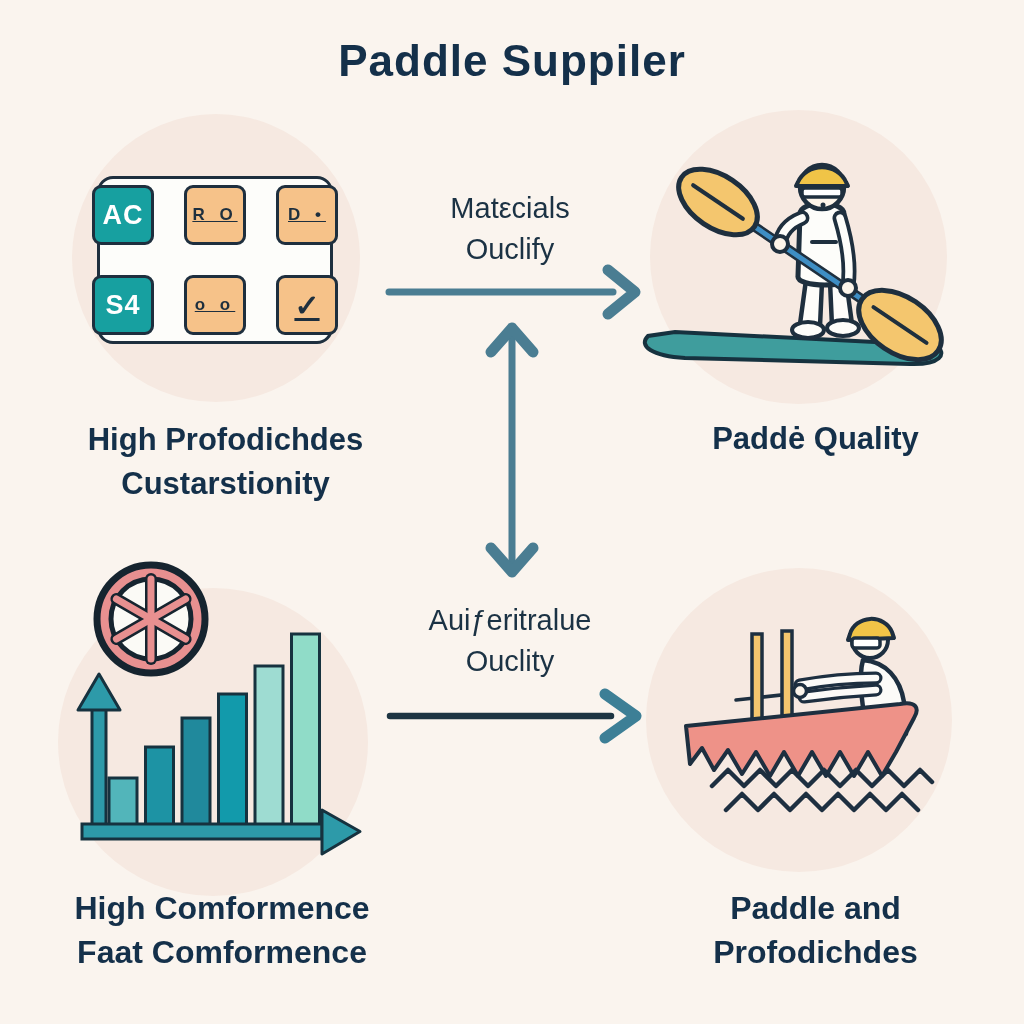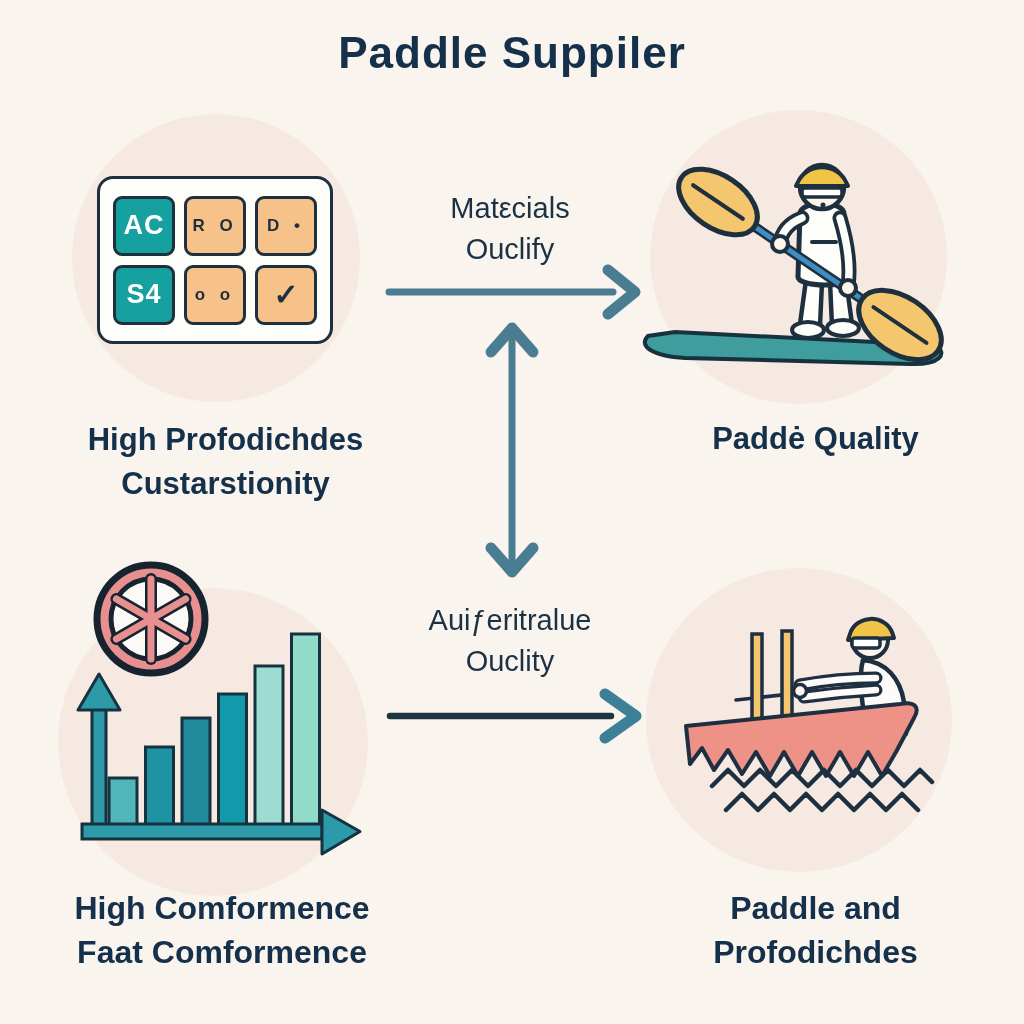--- a/index.html
+++ b/index.html
@@ -5,42 +5,42 @@
   html,body{margin:0;padding:0;}
   .stage{
     position:relative;width:1024px;height:1024px;overflow:hidden;
     background:#faf4ee;
     font-family:"Liberation Sans",sans-serif;
     color:#16324a;
   }
   .abs{position:absolute;}
   .circle{border-radius:50%;background:#f6e9e1;}
   .title{
-    left:0;top:28px;width:1024px;text-align:center;
+    left:0;top:36px;width:1024px;text-align:center;
     font-size:44px;font-weight:bold;color:#14304a;letter-spacing:1px;
   }
   .node-label{
     text-align:center;font-size:31px;font-weight:bold;line-height:44px;color:#14304a;
   }
   .conn-label{
     text-align:center;font-size:29px;font-weight:400;line-height:41px;color:#1b3244;
   }
   
   .keypad{
     left:97px;top:176px;width:236px;height:168px;background:#fdfdfa;
     border:3.5px solid #1e2f3e;border-radius:16px;box-sizing:border-box;
     display:grid;grid-template-columns:repeat(3,62px);grid-template-rows:repeat(2,60px);
-    gap:9px;padding:12px 30px;align-content:center;justify-content:center;
+    gap:30px;padding:12px 30px;align-content:center;justify-content:center;
   }
   .key{
     display:flex;align-items:center;justify-content:center;
     border:3px solid #1e2f3e;border-radius:9px;font-weight:bold;box-sizing:border-box;
   }
   .key.teal{background:#17a0a0;color:#ffffff;font-size:27px;letter-spacing:1px;}
-  .key.orange{background:#f6c289;color:#1e2f3e;font-size:17px;letter-spacing:5px;}
+  .key.orange{background:#f6c289;color:#1e2f3e;font-size:17px;letter-spacing:5px;text-decoration:underline;}
   .key.orange.check{font-size:30px;letter-spacing:0;font-weight:bold;}
   svg{display:block;}
 </style>
 </head>
 <body>
 
 <div class="stage">
 
   <div class="abs title">Paddle Suppiler</div>
 

